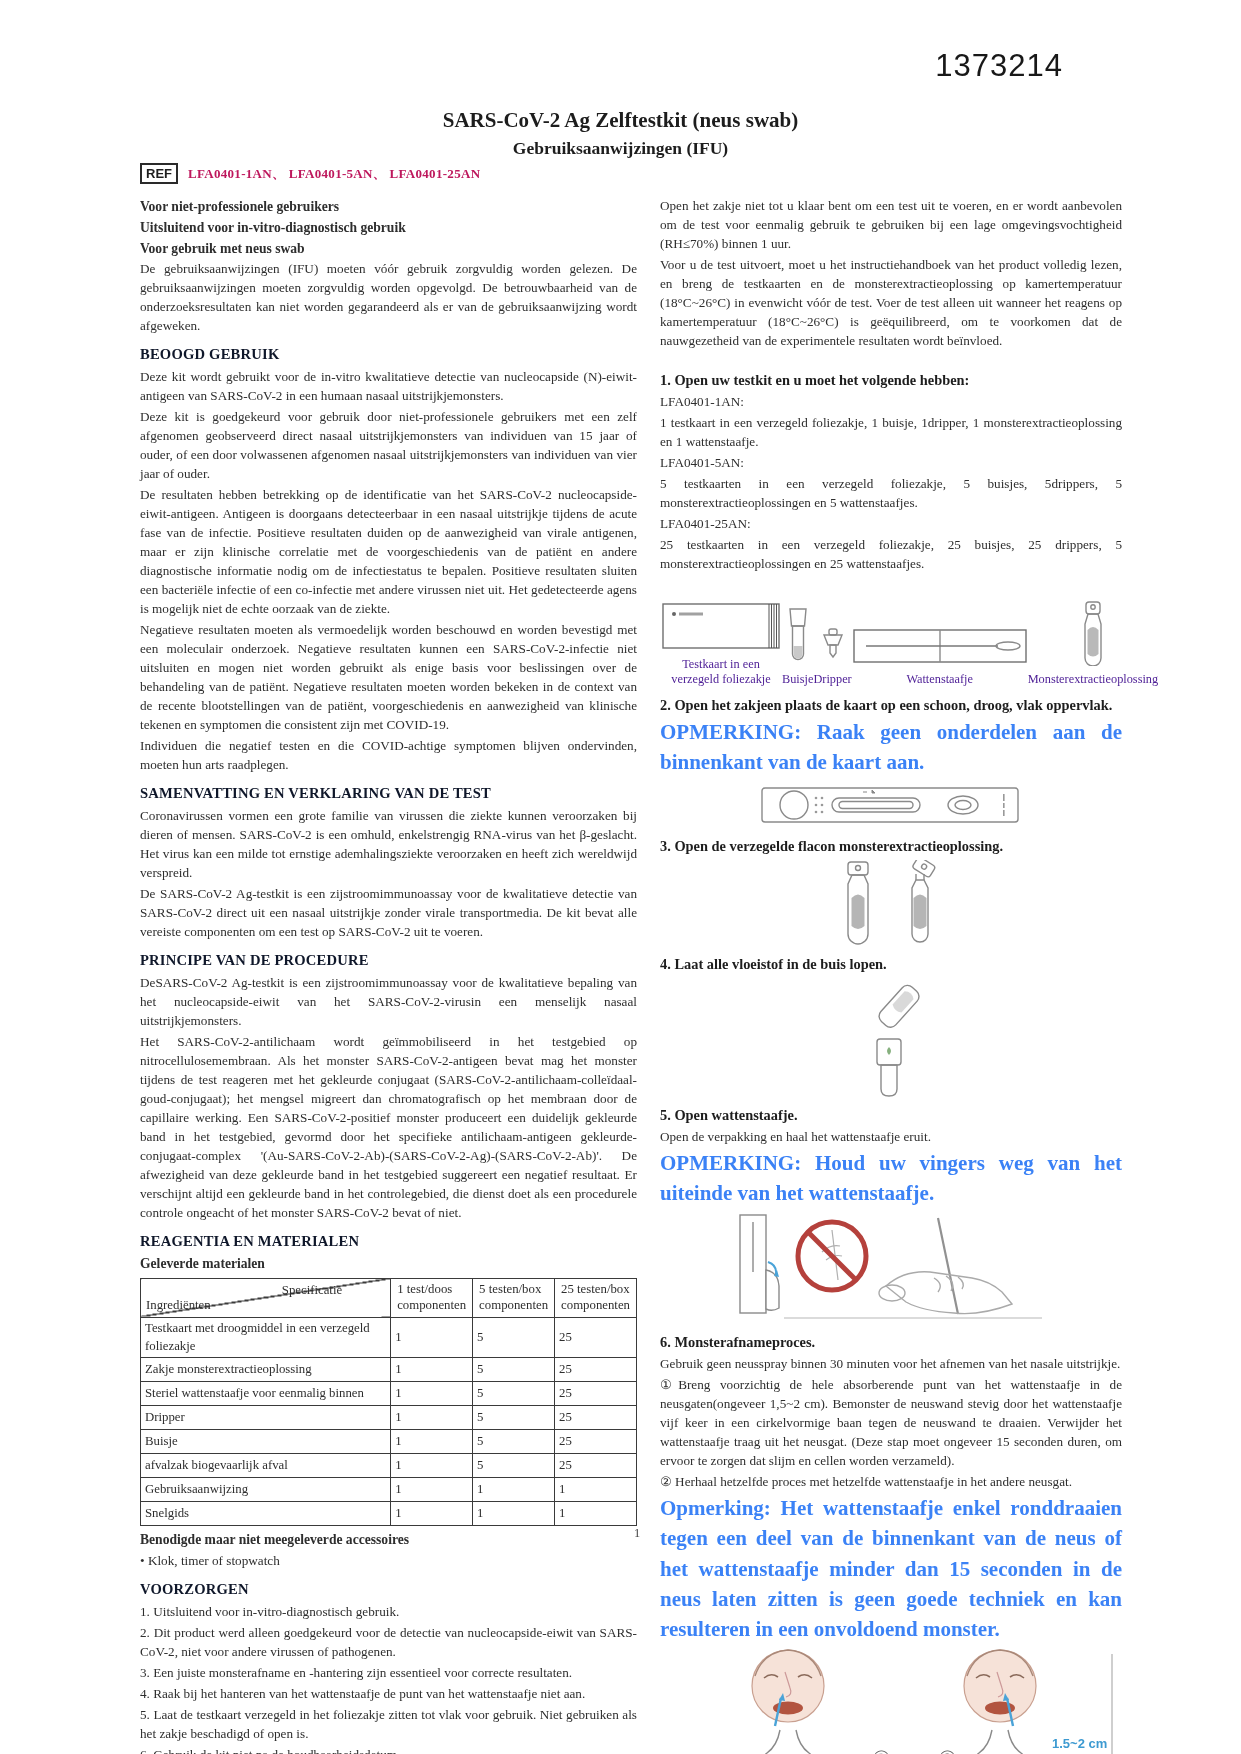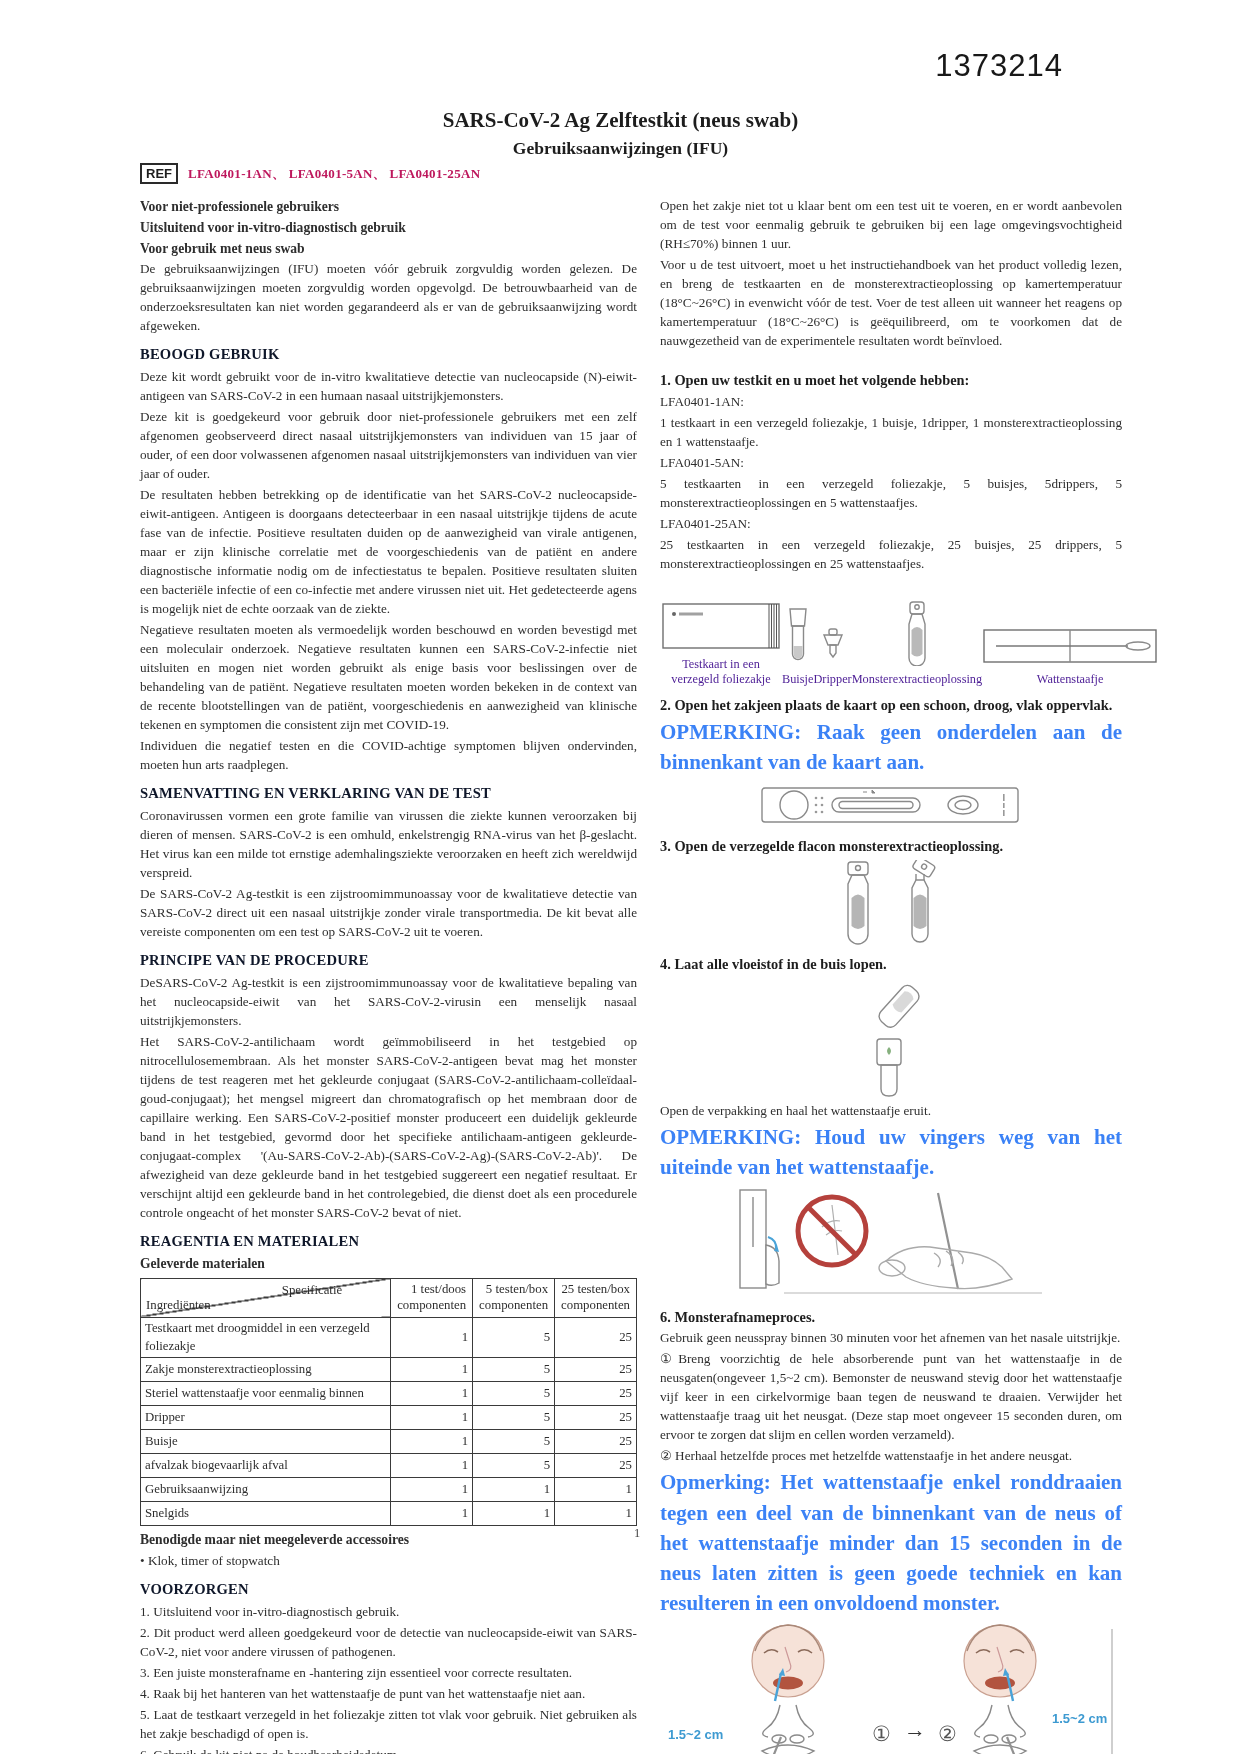--- a/index.html
+++ b/index.html
@@ -25,21 +25,21 @@
   .col{position:absolute;top:196px;font-size:13.2px;line-height:1.44;}
   .col-left{left:140px;width:497px;}
   .col-right{left:660px;width:462px;}
 
   .b-line{font-weight:bold;font-size:13.6px;line-height:1.55;}
   p.body{margin:0 0 2px 0;text-align:justify;}
   .sec-h{font-weight:bold;font-size:14.6px;margin:9px 0 2px 0;color:#0f172a;letter-spacing:.2px;}
   .sub-b{font-weight:bold;font-size:13.6px;margin:1px 0 2px 0;}
 
   table.mats{border-collapse:collapse;width:100%;margin:4px 0 4px 0;font-size:12.8px;}
-  table.mats td{border:1.4px solid #3a3a3a;padding:1px 4px;text-align:right;vertical-align:middle;height:21px;}
+  table.mats td{border:1.4px solid #3a3a3a;padding:1px 4px;text-align:left;vertical-align:middle;height:21px;}
   table.mats td.lbl{text-align:left;}
   td.diag{
     position:relative;height:44px;padding:0;
     background:linear-gradient(to bottom right,
       transparent calc(50% - 0.8px), #3a3a3a calc(50% - 0.8px),
       #3a3a3a calc(50% + 0.8px), transparent calc(50% + 0.8px));
   }
   td.diag .dt{position:absolute;top:2px;right:48px;}
   td.diag .db{position:absolute;bottom:2px;left:5px;}
   .cellwrap{line-height:1.25;padding:2px 2px;}
@@ -227,39 +227,39 @@
           <svg width="32" height="42" viewBox="0 0 32 42">
             <rect x="12" y="5" width="8" height="6" rx="2" class="sketch"></rect>
             <path d="M7 11 h18 l-4 10 h-10 z" class="sketch"></path>
             <path d="M13 21 h6 v8 l-3 4 l-3 -4 z" class="sketch"></path>
           </svg>
         </div>
         <div class="kit-label">Dripper</div>
       </div>
       <div class="kit-fig">
         <div class="kit-iconbox">
+          <svg width="176" height="40" viewBox="0 0 176 40">
+            <rect x="2" y="4" width="172" height="32" class="sketch-dk"></rect>
+            <line x1="88" y1="4" x2="88" y2="36" class="sketch"></line>
+            <line x1="14" y1="20" x2="146" y2="20" stroke="#777" stroke-width="1.6"></line>
+            <ellipse cx="156" cy="20" rx="12" ry="4" class="sketch"></ellipse>
+          </svg>
+        </div>
+        <div class="kit-label">Wattenstaafje</div>
+      </div>
+      <div class="kit-fig">
+        <div class="kit-iconbox">
           <svg width="36" height="66" viewBox="0 0 36 66">
             <rect x="11" y="2" width="14" height="12" rx="3" class="sketch"></rect>
             <circle cx="18" cy="7" r="2.2" class="sketch"></circle>
             <path d="M13 14 h10 l3 10 v34 a5 5 0 0 1 -16 0 v-34 z" class="sketch"></path>
             <path d="M12.5 30 q5.5 -6 11 0 v24 q-5.5 5 -11 0 z" fill="#b9b9b9" stroke="none"></path>
           </svg>
         </div>
         <div class="kit-label">Monsterextractieoplossing</div>
-      </div>
-      <div class="kit-fig">
-        <div class="kit-iconbox">
-          <svg width="176" height="40" viewBox="0 0 176 40">
-            <rect x="2" y="4" width="172" height="32" class="sketch-dk"></rect>
-            <line x1="88" y1="4" x2="88" y2="36" class="sketch"></line>
-            <line x1="14" y1="20" x2="146" y2="20" stroke="#777" stroke-width="1.6"></line>
-            <ellipse cx="156" cy="20" rx="12" ry="4" class="sketch"></ellipse>
-          </svg>
-        </div>
-        <div class="kit-label">Wattenstaafje</div>
       </div>
     </div>
 
     <div class="step-h">2. Open het zakjeen plaats de kaart op een schoon, droog, vlak oppervlak.</div>
     <div class="note-h">OPMERKING: Raak geen onderdelen aan de binnenkant van de kaart aan.</div>
 
     <div class="fig">
       <svg width="262" height="46" viewBox="0 0 262 46">
         <rect x="2" y="6" width="256" height="34" rx="3" class="sketch"></rect>
         <circle cx="34" cy="23" r="14" class="sketch"></circle>
@@ -315,20 +315,21 @@
           <path d="M56 10 q6 -5 12 0 v18 q-6 4 -12 0 z" fill="#d9d9d9" stroke="none"></path>
         </g>
         <g class="sketch">
           <rect x="46" y="60" width="24" height="26" rx="3"></rect>
           <path d="M50 86 h16 v24 q0 7 -8 7 q-8 0 -8 -7 z"></path>
         </g>
         <path d="M58 68 q4 4 0 8 q-4 -4 0 -8 z" fill="#86b07e" stroke="none"></path>
       </svg>
     </div>
 
+    <div class="step-h">5. Open wattenstaafje.</div>
     <p class="body">Open de verpakking en haal het wattenstaafje eruit.</p>
     <div class="note-h">OPMERKING: Houd uw vingers weg van het uiteinde van het wattenstaafje.</div>
 
     <div class="fig">
       <svg width="330" height="112" viewBox="0 0 330 112">
         <g class="sketch">
           <rect x="14" y="3" width="26" height="98"></rect>
           <line x1="27" y1="10" x2="27" y2="60"></line>
           <path d="M40 58 q12 2 13 16 v22 q-7 4 -13 1 z" fill="#fff"></path>
         </g>

